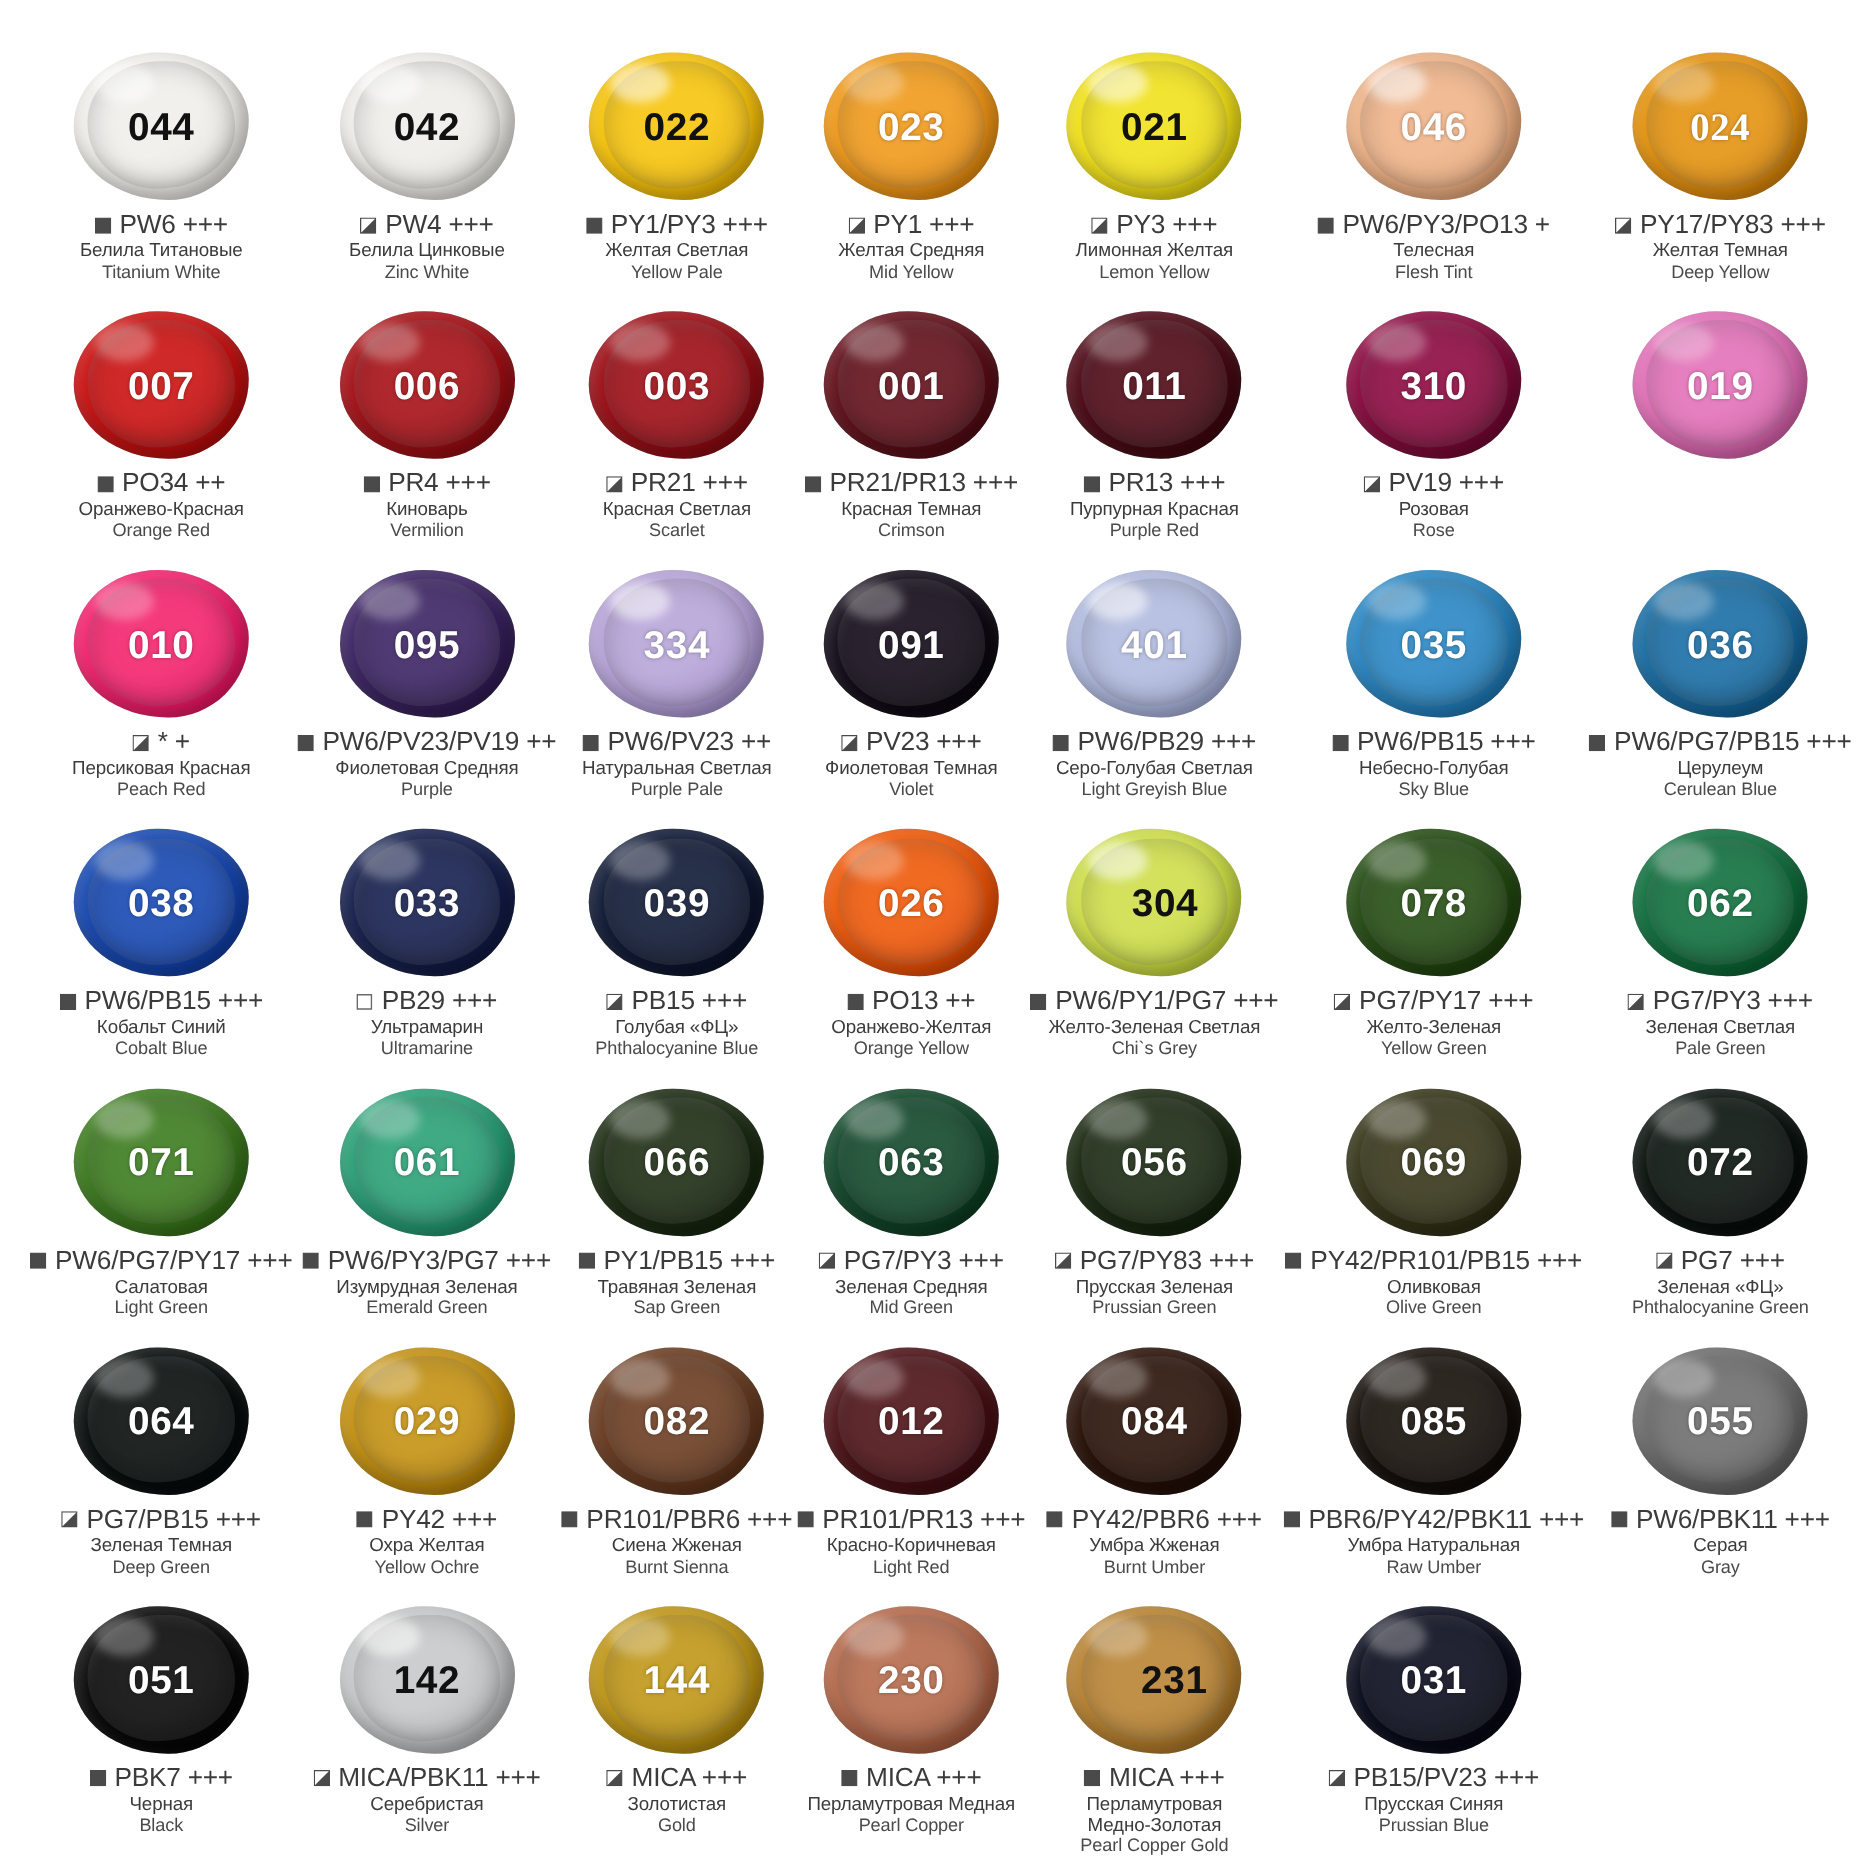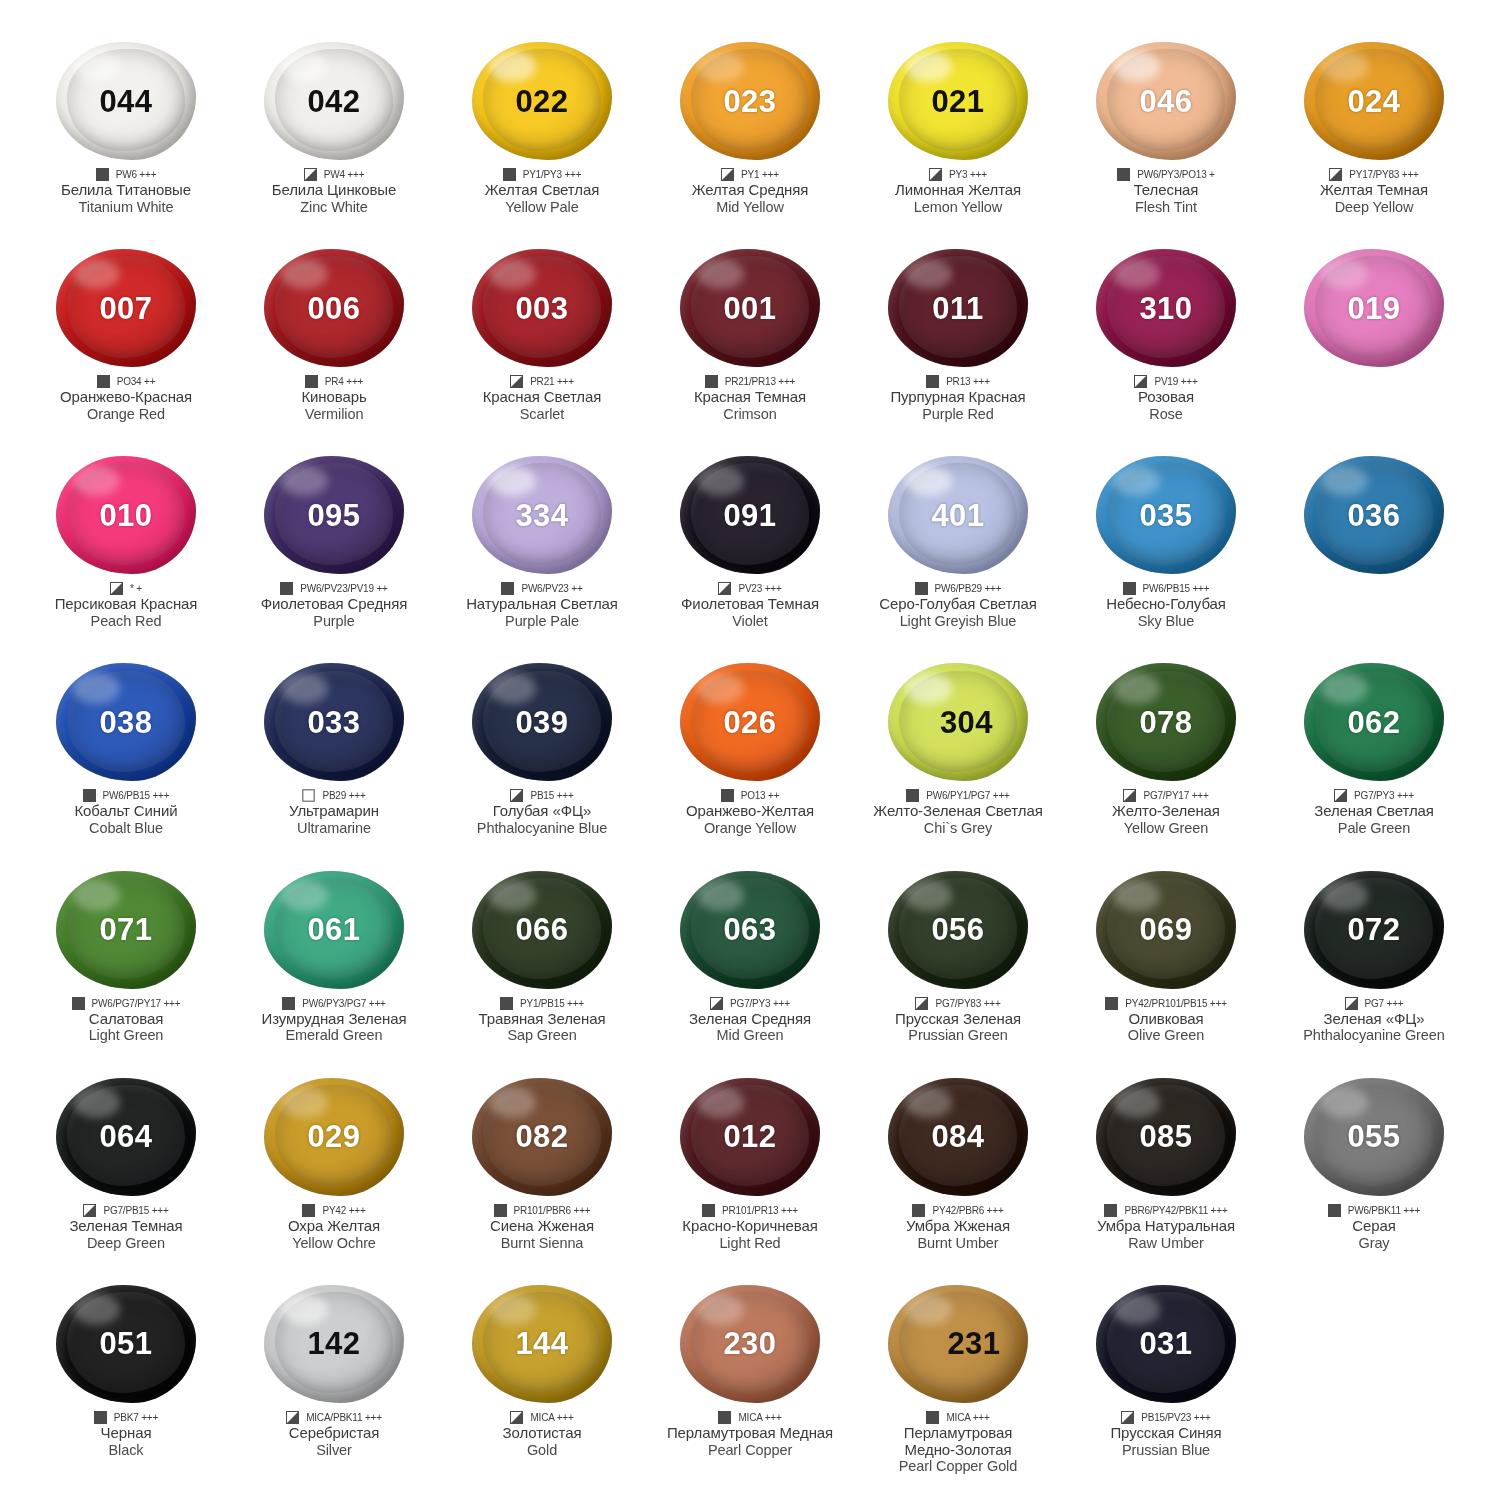--- a/index.html
+++ b/index.html
@@ -88,21 +88,21 @@
     justify-content: center;
     gap: 7px;
     margin-bottom: 1px;
   }
   .opacity-icon {
     width: 13px; height: 13px;
     flex: 0 0 auto;
     display: block;
   }
   .pigment-code {
-    font-size: 10px;
+    font-size: 21px;
     color: #3b3b3b;
     letter-spacing: -0.2px;
     white-space: nowrap;
   }
   .name-ru {
     font-size: 15px;
     color: #3b3b3b;
     line-height: 1.12;
     letter-spacing: -0.1px;
   }
@@ -218,21 +218,21 @@
           </svg>
           <span class="pigment-code">PW6/PY3/PO13 +</span>
         </div>
         <div class="name-ru">Телесная</div>
         <div class="name-en">Flesh Tint</div>
       </div>
     </div>
     <div class="swatch-cell">
       <div class="blob-wrap">
         <div class="blob" style="background: radial-gradient(ellipse at 34% 28%, #e59410 0%, #e59410 42%, #c87705 100%); box-shadow: inset -6px -8px 16px rgba(0,0,0,0.30), inset 5px 6px 14px rgba(255,255,255,0.18);">
-          <span class="blob-num" style="color:#ffffff;text-shadow:0 0 3px rgba(0,0,0,0.35);">024</span>
+          <span class="blob-num" style="color:#ffffff;text-shadow:0 0 3px rgba(0,0,0,0.35);font-family:Liberation Serif, serif;">024</span>
         </div>
       </div>
       <div class="meta">
         <div class="pigment-row">
           <svg class="opacity-icon" viewBox="0 0 13 13">
             <rect x="0.5" y="0.5" width="12" height="12" fill="#ffffff" stroke="#4a4a4a"></rect>
             <polygon points="12.5,0.5 12.5,12.5 0.5,12.5" fill="#4a4a4a"></polygon>
           </svg>
           <span class="pigment-code">PY17/PY83 +++</span>
         </div>
@@ -453,20 +453,30 @@
         </div>
         <div class="name-ru">Небесно-Голубая</div>
         <div class="name-en">Sky Blue</div>
       </div>
     </div>
     <div class="swatch-cell">
       <div class="blob-wrap">
         <div class="blob" style="background: radial-gradient(ellipse at 34% 28%, #1a6ea5 0%, #1a6ea5 42%, #0b5383 100%); box-shadow: inset -6px -8px 16px rgba(0,0,0,0.30), inset 5px 6px 14px rgba(255,255,255,0.18);">
           <span class="blob-num" style="color:#ffffff;text-shadow:0 0 3px rgba(0,0,0,0.35);">036</span>
         </div>
+      </div>
+      <div class="meta">
+        <div class="pigment-row">
+          <svg class="opacity-icon" viewBox="0 0 13 13">
+            <rect x="0.5" y="0.5" width="12" height="12" fill="#4a4a4a" stroke="#4a4a4a"></rect>
+          </svg>
+          <span class="pigment-code">PW6/PG7/PB15 +++</span>
+        </div>
+        <div class="name-ru">Церулеум</div>
+        <div class="name-en">Cerulean Blue</div>
       </div>
     </div>
     <div class="swatch-cell">
       <div class="blob-wrap">
         <div class="blob" style="background: radial-gradient(ellipse at 34% 28%, #1749b2 0%, #1749b2 42%, #0a3190 100%); box-shadow: inset -6px -8px 16px rgba(0,0,0,0.30), inset 5px 6px 14px rgba(255,255,255,0.18);">
           <span class="blob-num" style="color:#ffffff;text-shadow:0 0 3px rgba(0,0,0,0.35);">038</span>
         </div>
       </div>
       <div class="meta">
         <div class="pigment-row">

